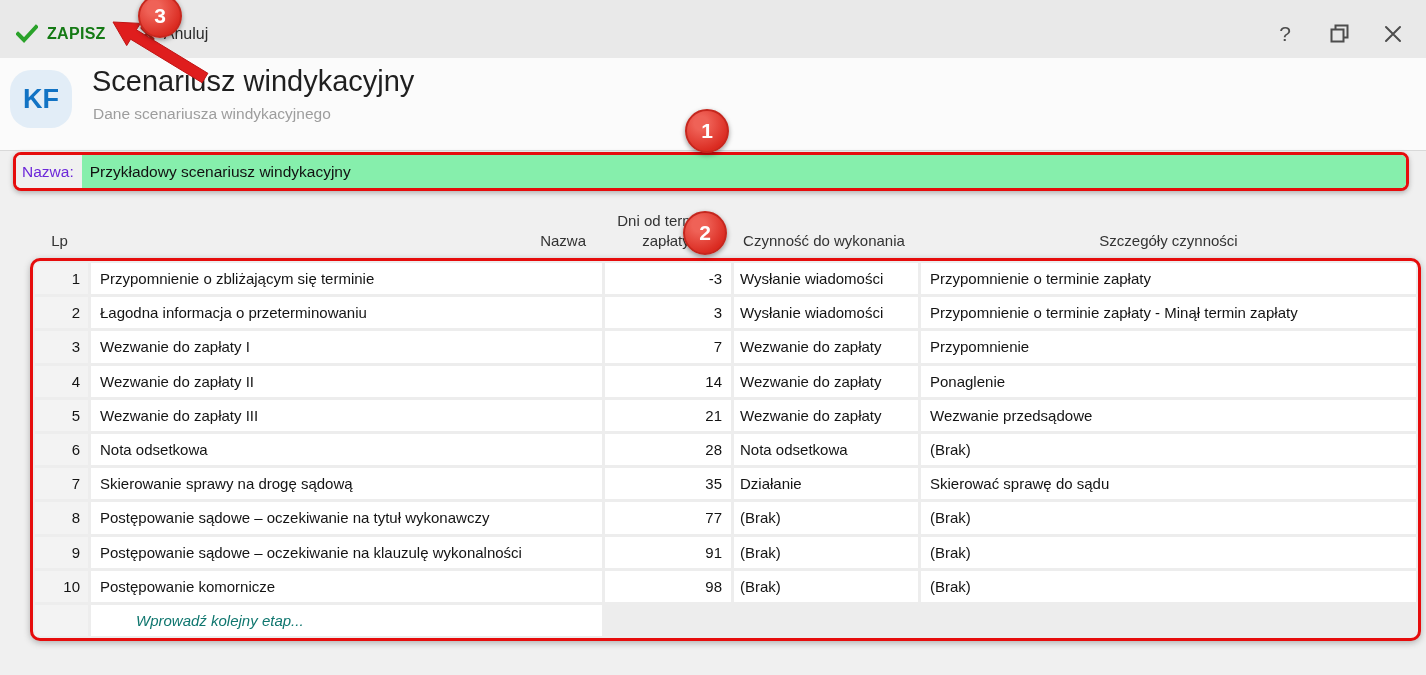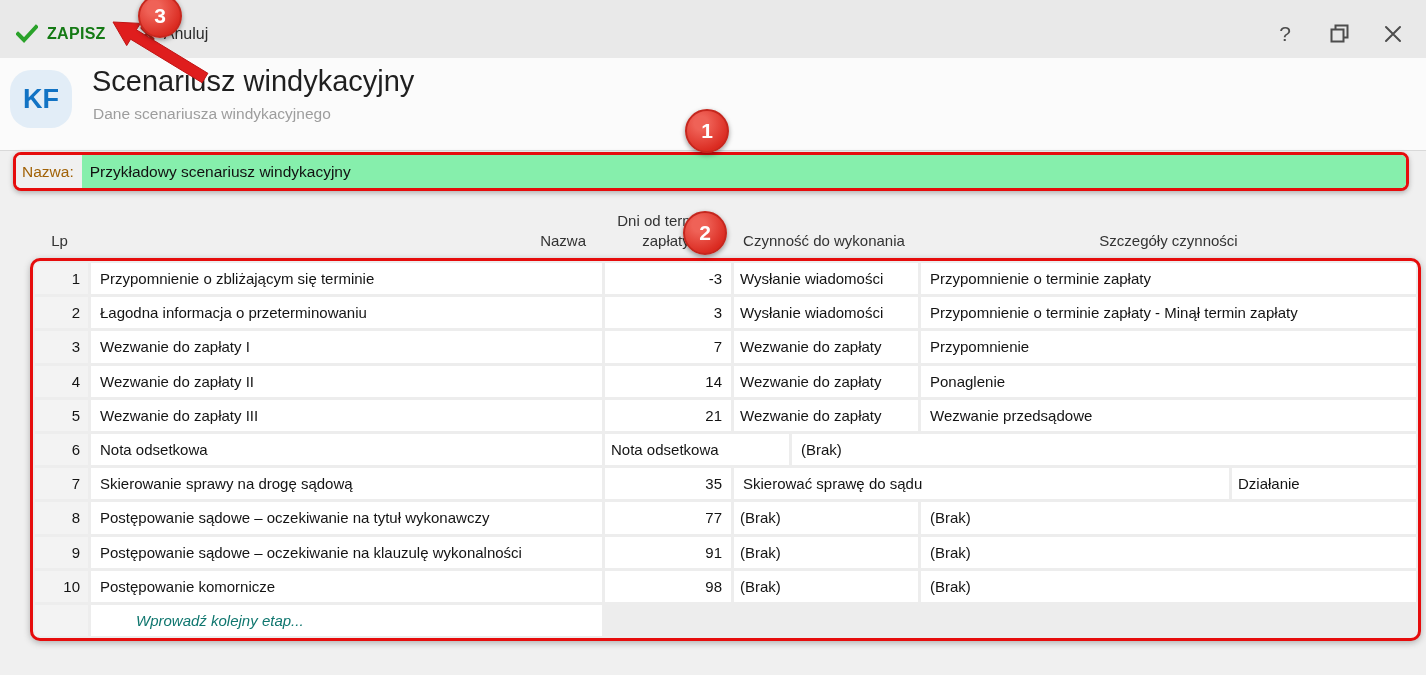--- a/index.html
+++ b/index.html
@@ -40,21 +40,21 @@
   .page-subtitle { position:absolute; left:93px; top:47px; font-size:15.5px; color:#9d9d9d; }
   
   .name-box {
     position:absolute; left:13px; top:152px; width:1396px; height:39px;
     background:#fff; border:3px solid #e60c0c; border-radius:8px;
     box-shadow:0 2px 5px rgba(60,60,60,.35);
     display:flex; align-items:stretch; overflow:hidden;
   }
   .name-label {
     background:#f0f0f0; display:flex; align-items:center;
-    padding:0 8px 0 6px; font-size:15.5px; color:#a16207; white-space:nowrap;
+    padding:0 8px 0 6px; font-size:15.5px; color:#6d28d9; white-space:nowrap;
   }
   .name-value {
     flex:1; display:flex; align-items:center; padding-left:8px;
     font-size:15.5px; color:#111; background:#86efac;
   }
   
   .thead { position:absolute; left:0; top:204px; width:1426px; height:50px; }
   .th {
     position:absolute; bottom:3px; text-align:center; font-size:15px;
     color:#333; line-height:20px;
@@ -192,29 +192,30 @@
       <div class="trow">
         <div class="cell lp">5</div>
         <div class="cell nazwa">Wezwanie do zapłaty III</div>
         <div class="cell dni">21</div>
         <div class="cell czynnosc">Wezwanie do zapłaty</div>
         <div class="cell szczegoly">Wezwanie przedsądowe</div>
       </div>
       <div class="trow">
         <div class="cell lp">6</div>
         <div class="cell nazwa">Nota odsetkowa</div>
+        <div class="cell dni">28</div>
         <div class="cell czynnosc">Nota odsetkowa</div>
         <div class="cell szczegoly">(Brak)</div>
       </div>
       <div class="trow">
         <div class="cell lp">7</div>
         <div class="cell nazwa">Skierowanie sprawy na drogę sądową</div>
         <div class="cell dni">35</div>
+        <div class="cell czynnosc">Działanie</div>
         <div class="cell szczegoly">Skierować sprawę do sądu</div>
-        <div class="cell czynnosc">Działanie</div>
       </div>
       <div class="trow">
         <div class="cell lp">8</div>
         <div class="cell nazwa">Postępowanie sądowe – oczekiwanie na tytuł wykonawczy</div>
         <div class="cell dni">77</div>
         <div class="cell czynnosc">(Brak)</div>
         <div class="cell szczegoly">(Brak)</div>
       </div>
       <div class="trow">
         <div class="cell lp">9</div>

